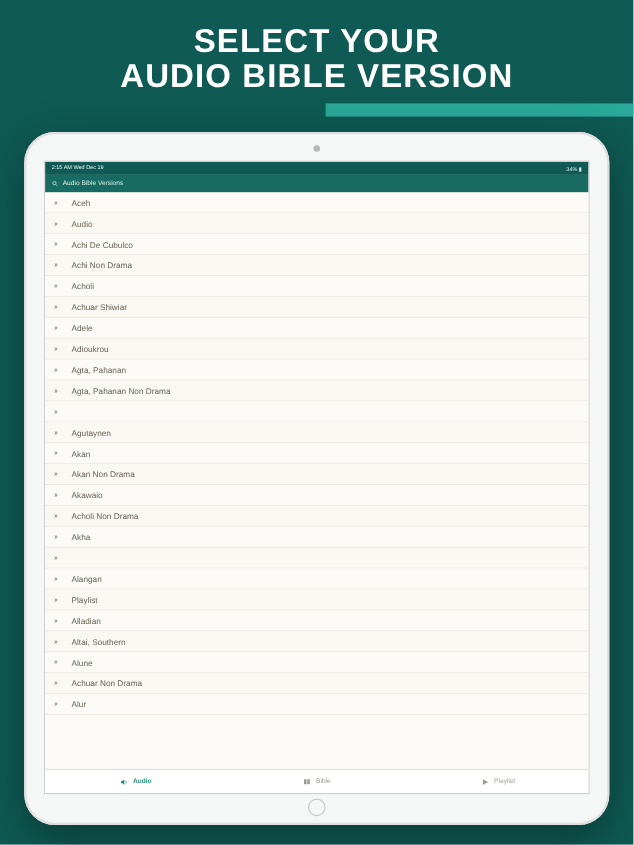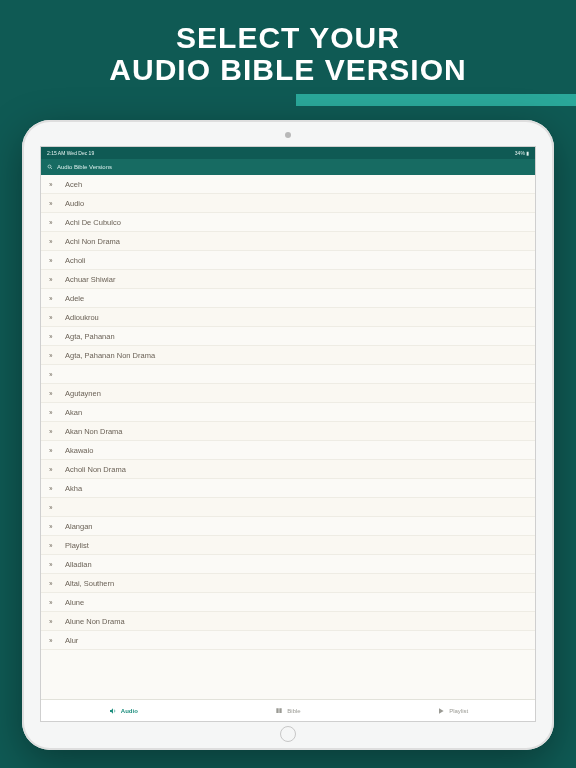--- a/index.html
+++ b/index.html
@@ -223,21 +223,21 @@
           <div class="row">
             <span class="chevrons">››</span>
             <span class="row-label">Altai, Southern</span>
           </div>
           <div class="row">
             <span class="chevrons">››</span>
             <span class="row-label">Alune</span>
           </div>
           <div class="row">
             <span class="chevrons">››</span>
-            <span class="row-label">Alune Non Drama</span>
+            <span class="row-label">Achuar Non Drama</span>
           </div>
           <div class="row">
             <span class="chevrons">››</span>
             <span class="row-label">Alur</span>
           </div>
         </div>
 
       <div class="tab-bar">
         <div class="tab active">
           <svg class="ticon" viewBox="0 0 24 24" fill="currentColor">

